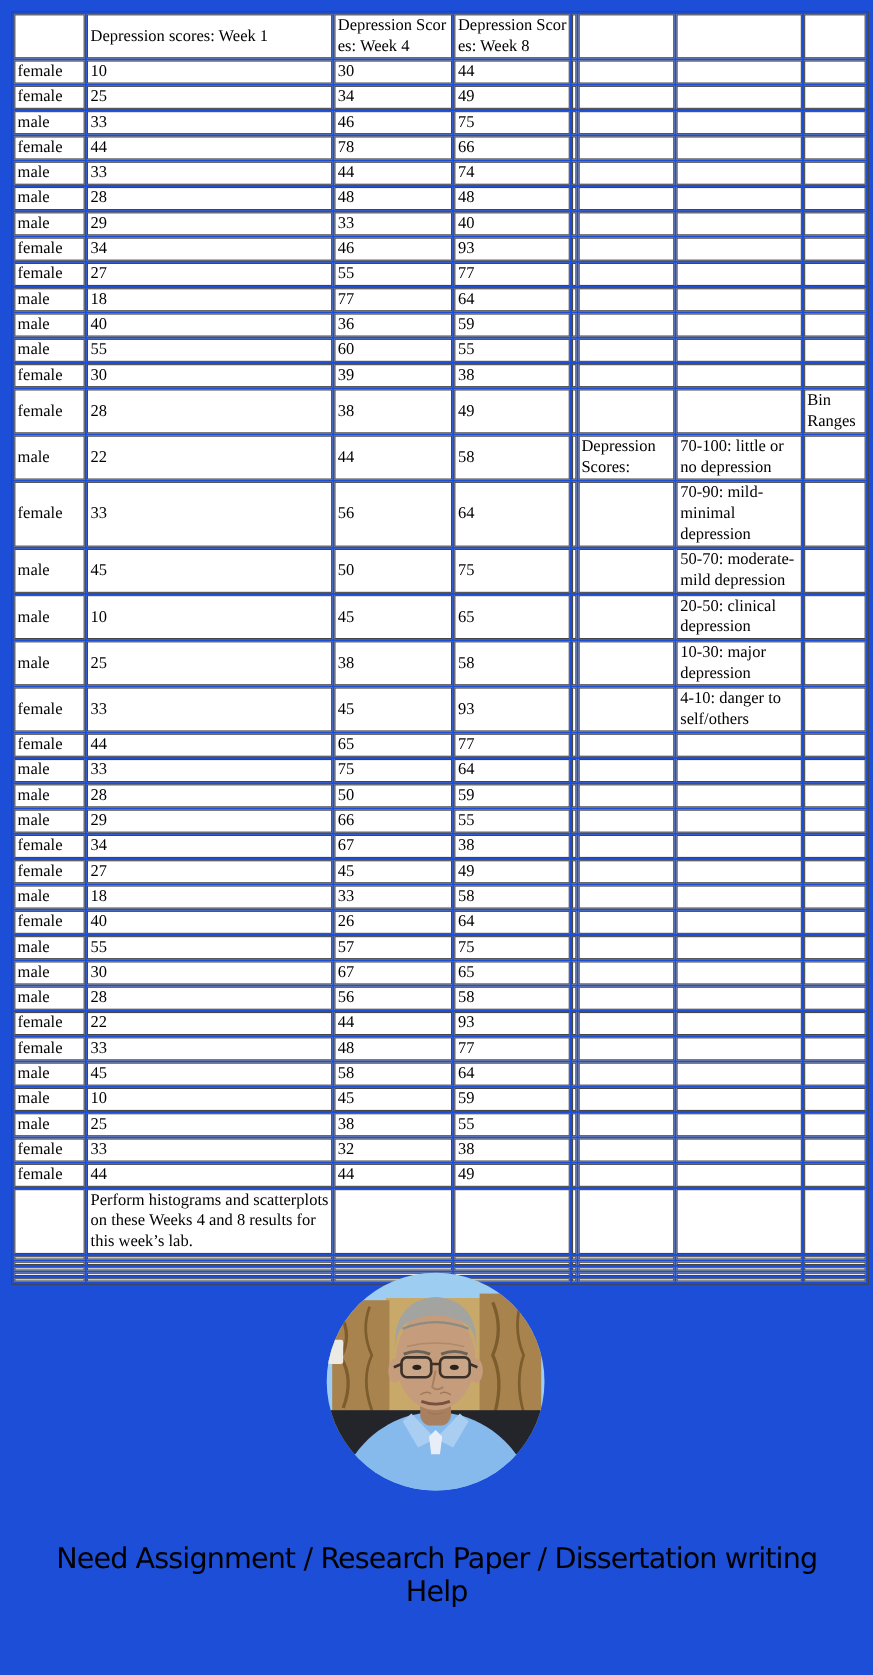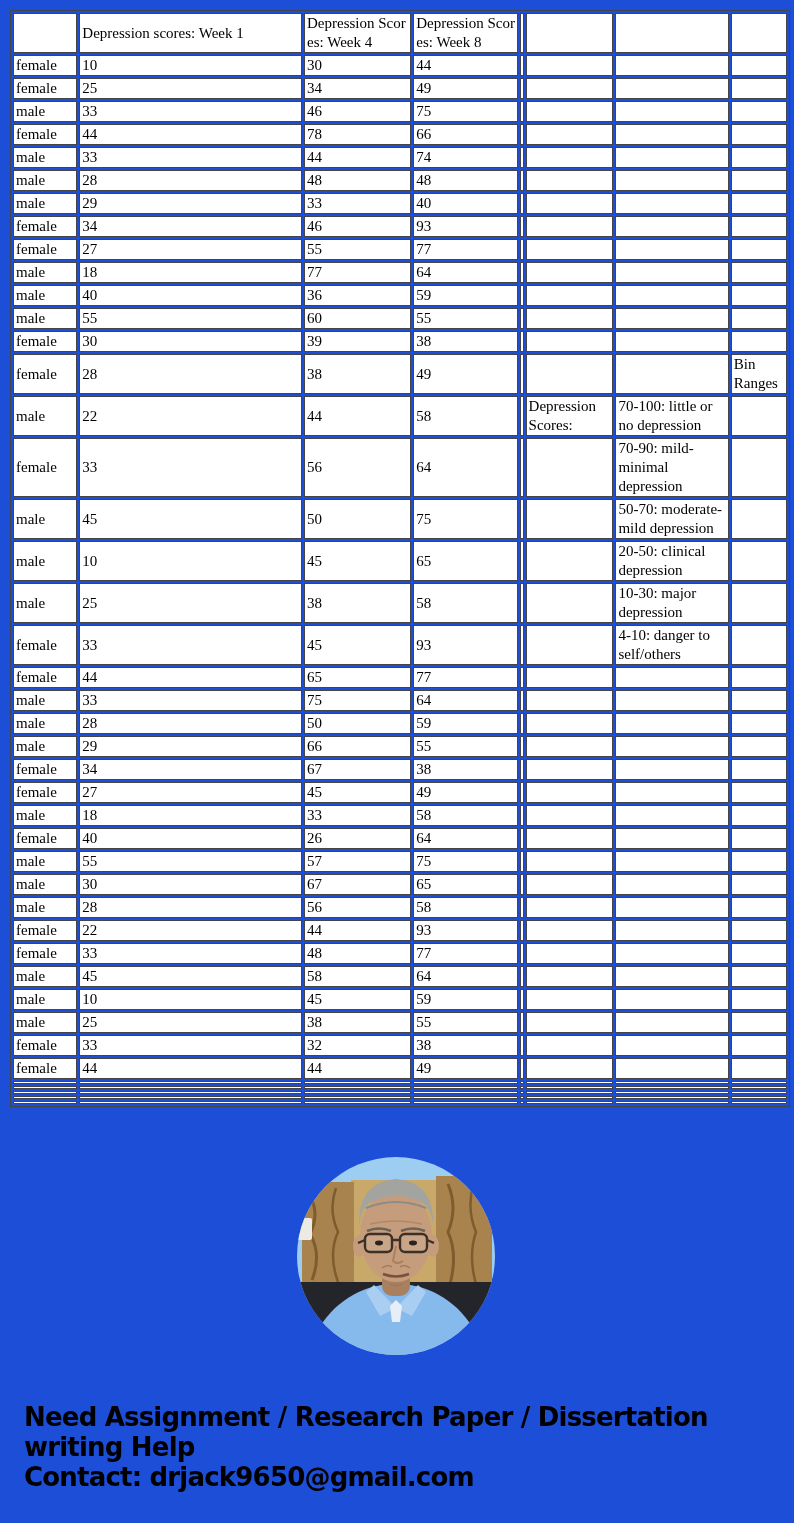--- a/index.html
+++ b/index.html
@@ -13,22 +13,22 @@
     overflow:hidden;word-wrap:break-word;vertical-align:middle;background:#fff;}
   table.scores tr.std td{height:19px;}
   table.scores tr.thin td{height:1px;padding:0;line-height:1px;font-size:1px;}
   col.c-gender{width:63px;} col.c-w1{width:218px;} col.c-w4{width:105px;}
   col.c-w8{width:103px;} col.c-sp{width:3px;} col.c-e{width:86px;}
   col.c-f{width:111px;} col.c-g{width:55px;}
   
   .avatar-wrap{position:absolute;left:296px;top:1156px;width:200px;height:200px;}
   .avatar-wrap svg{display:block;width:200px;height:200px;}
   
-  .promo{position:absolute;left:0;top:1402px;width:794px;text-align:left;
-    font-family:"DejaVu Sans", sans-serif;font-weight:bold;font-size:26px;
+  .promo{position:absolute;left:0;top:1402px;width:794px;text-align:center;
+    font-family:"DejaVu Sans", sans-serif;font-weight:normal;font-size:26px;
     line-height:30px;letter-spacing:-0.8px;color:#000;}
   .promo .l{margin:0 24px;}
 </style>
 </head>
 <body>
 
 <div class="page">
 
   <table class="scores">
     <colgroup>
@@ -421,20 +421,30 @@
           <td></td>
           <td></td>
           <td></td>
           <td></td>
         </tr>
         <tr class="std">
           <td>female</td>
           <td>44</td>
           <td>44</td>
           <td>49</td>
+          <td></td>
+          <td></td>
+          <td></td>
+          <td></td>
+        </tr>
+        <tr>
+          <td></td>
+          <td>Perform histograms and scatterplots on these Weeks 4 and 8 results for this week’s lab.</td>
+          <td></td>
+          <td></td>
           <td></td>
           <td></td>
           <td></td>
           <td></td>
         </tr>
         <tr class="thin">
           <td></td>
           <td></td>
           <td></td>
           <td></td>
@@ -526,16 +536,15 @@
         <path d="M100,90 L97,105 Q101,109 107,105" stroke="var(--av-skin_shadow)" stroke-width="1.8" fill="none"></path>
         <path d="M86,112 Q92,108 96,111 M114,112 Q108,108 104,111" stroke="#a17757" stroke-width="1.2" fill="none"></path>
         <path d="M87,118 Q100,123 113,118" stroke="#7a4f3c" stroke-width="2.6" fill="none"></path>
         <path d="M93,128 Q100,131 107,128" stroke="#a17757" stroke-width="1.3" fill="none"></path>
       </g>
     </svg>
   </div>
 
   <div class="promo">
     <div class="l">Need Assignment / Research Paper / Dissertation writing Help</div>
-    <div class="l">Contact: drjack9650@gmail.com</div>
   </div>
 
 </div>
 
 </body></html>

